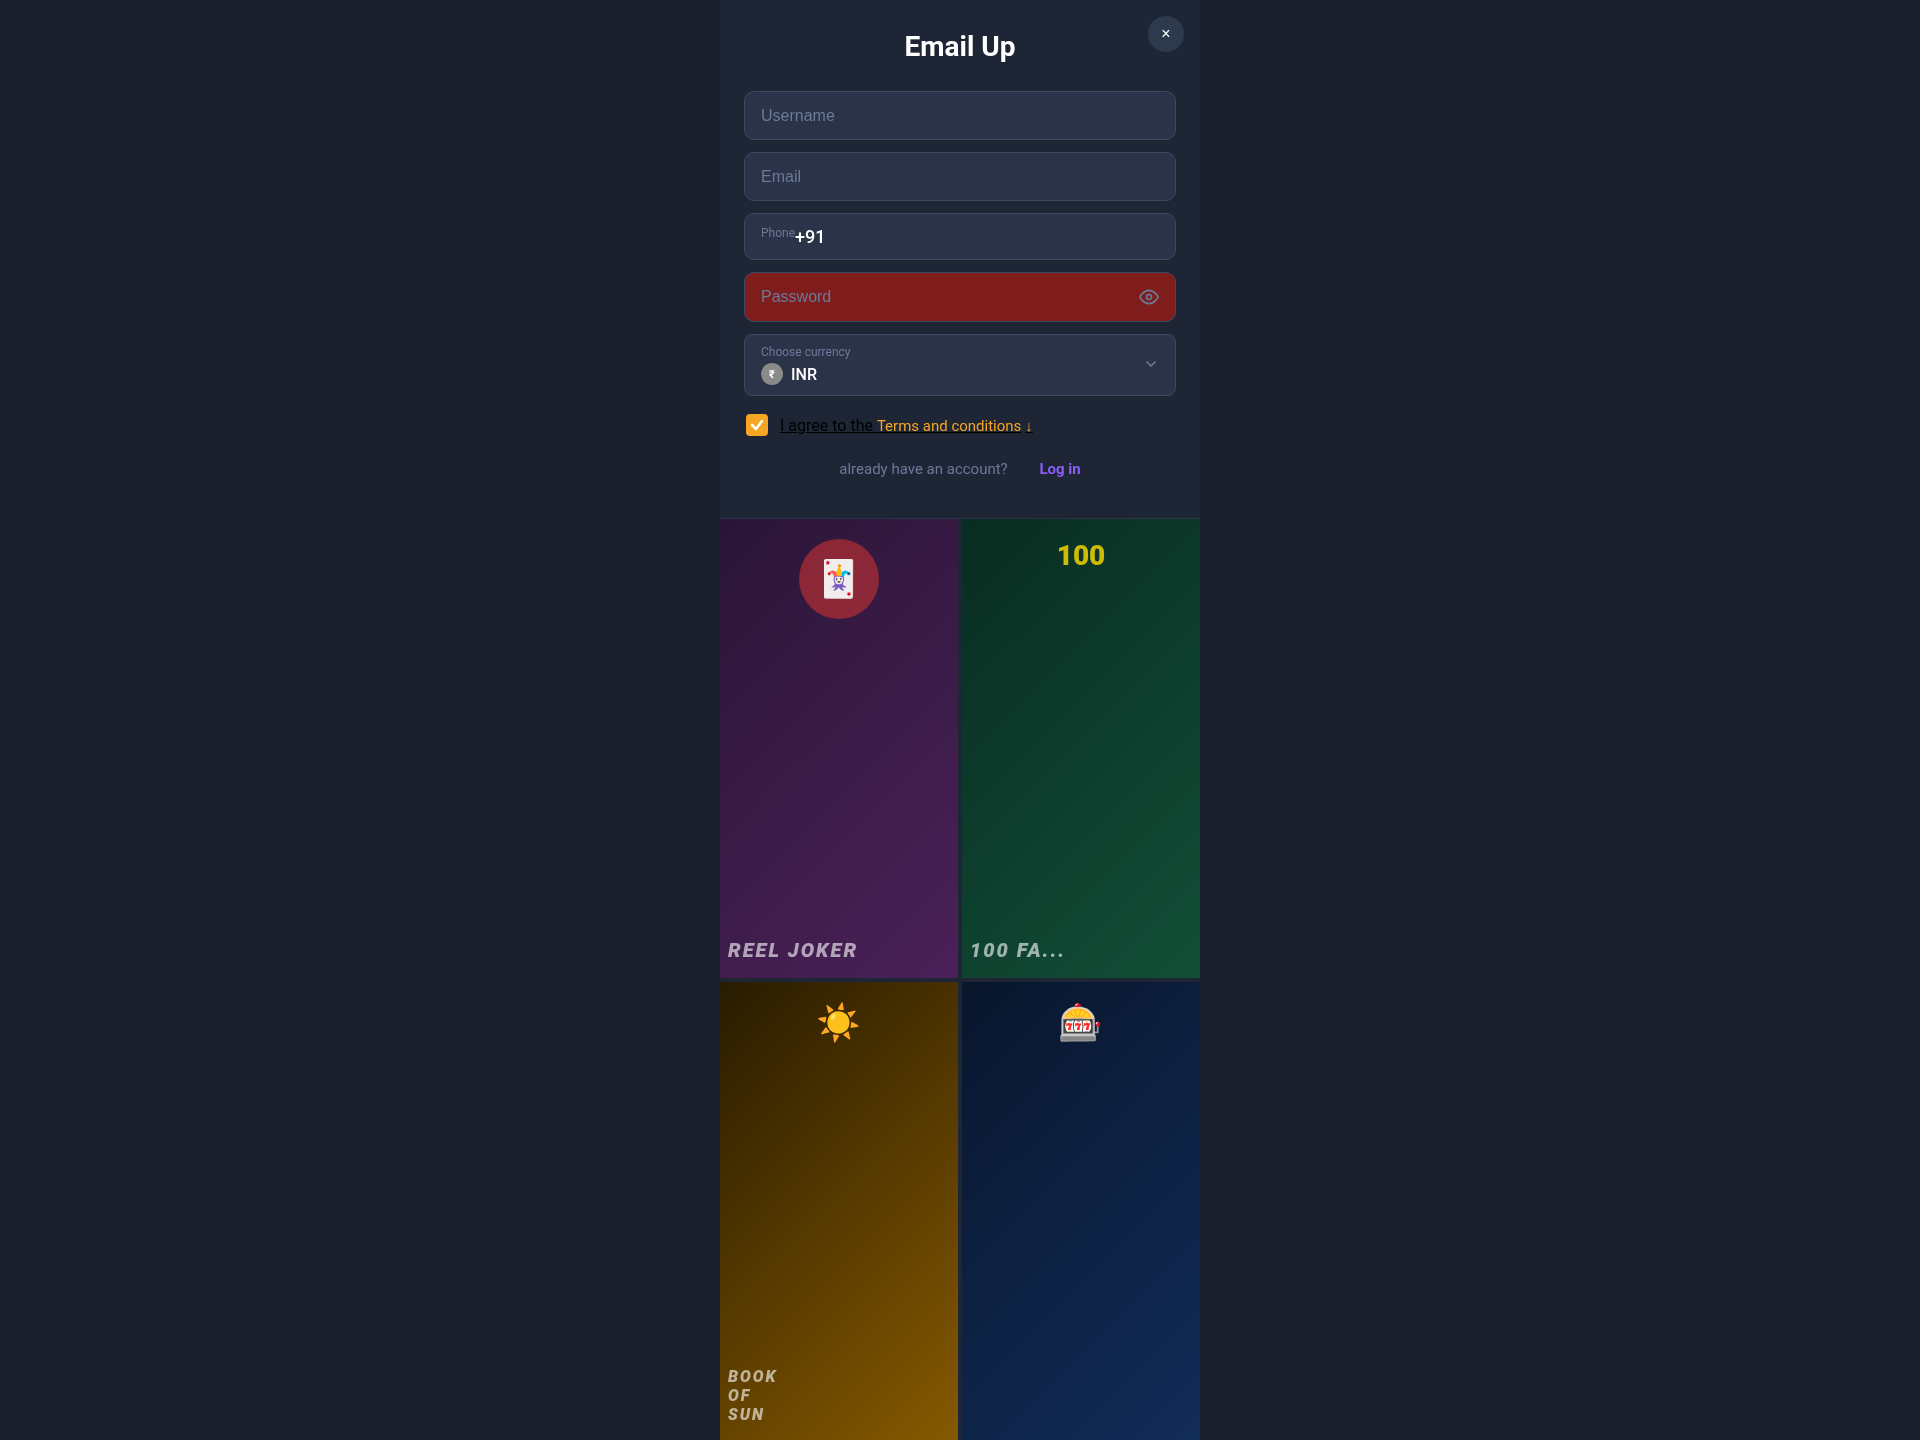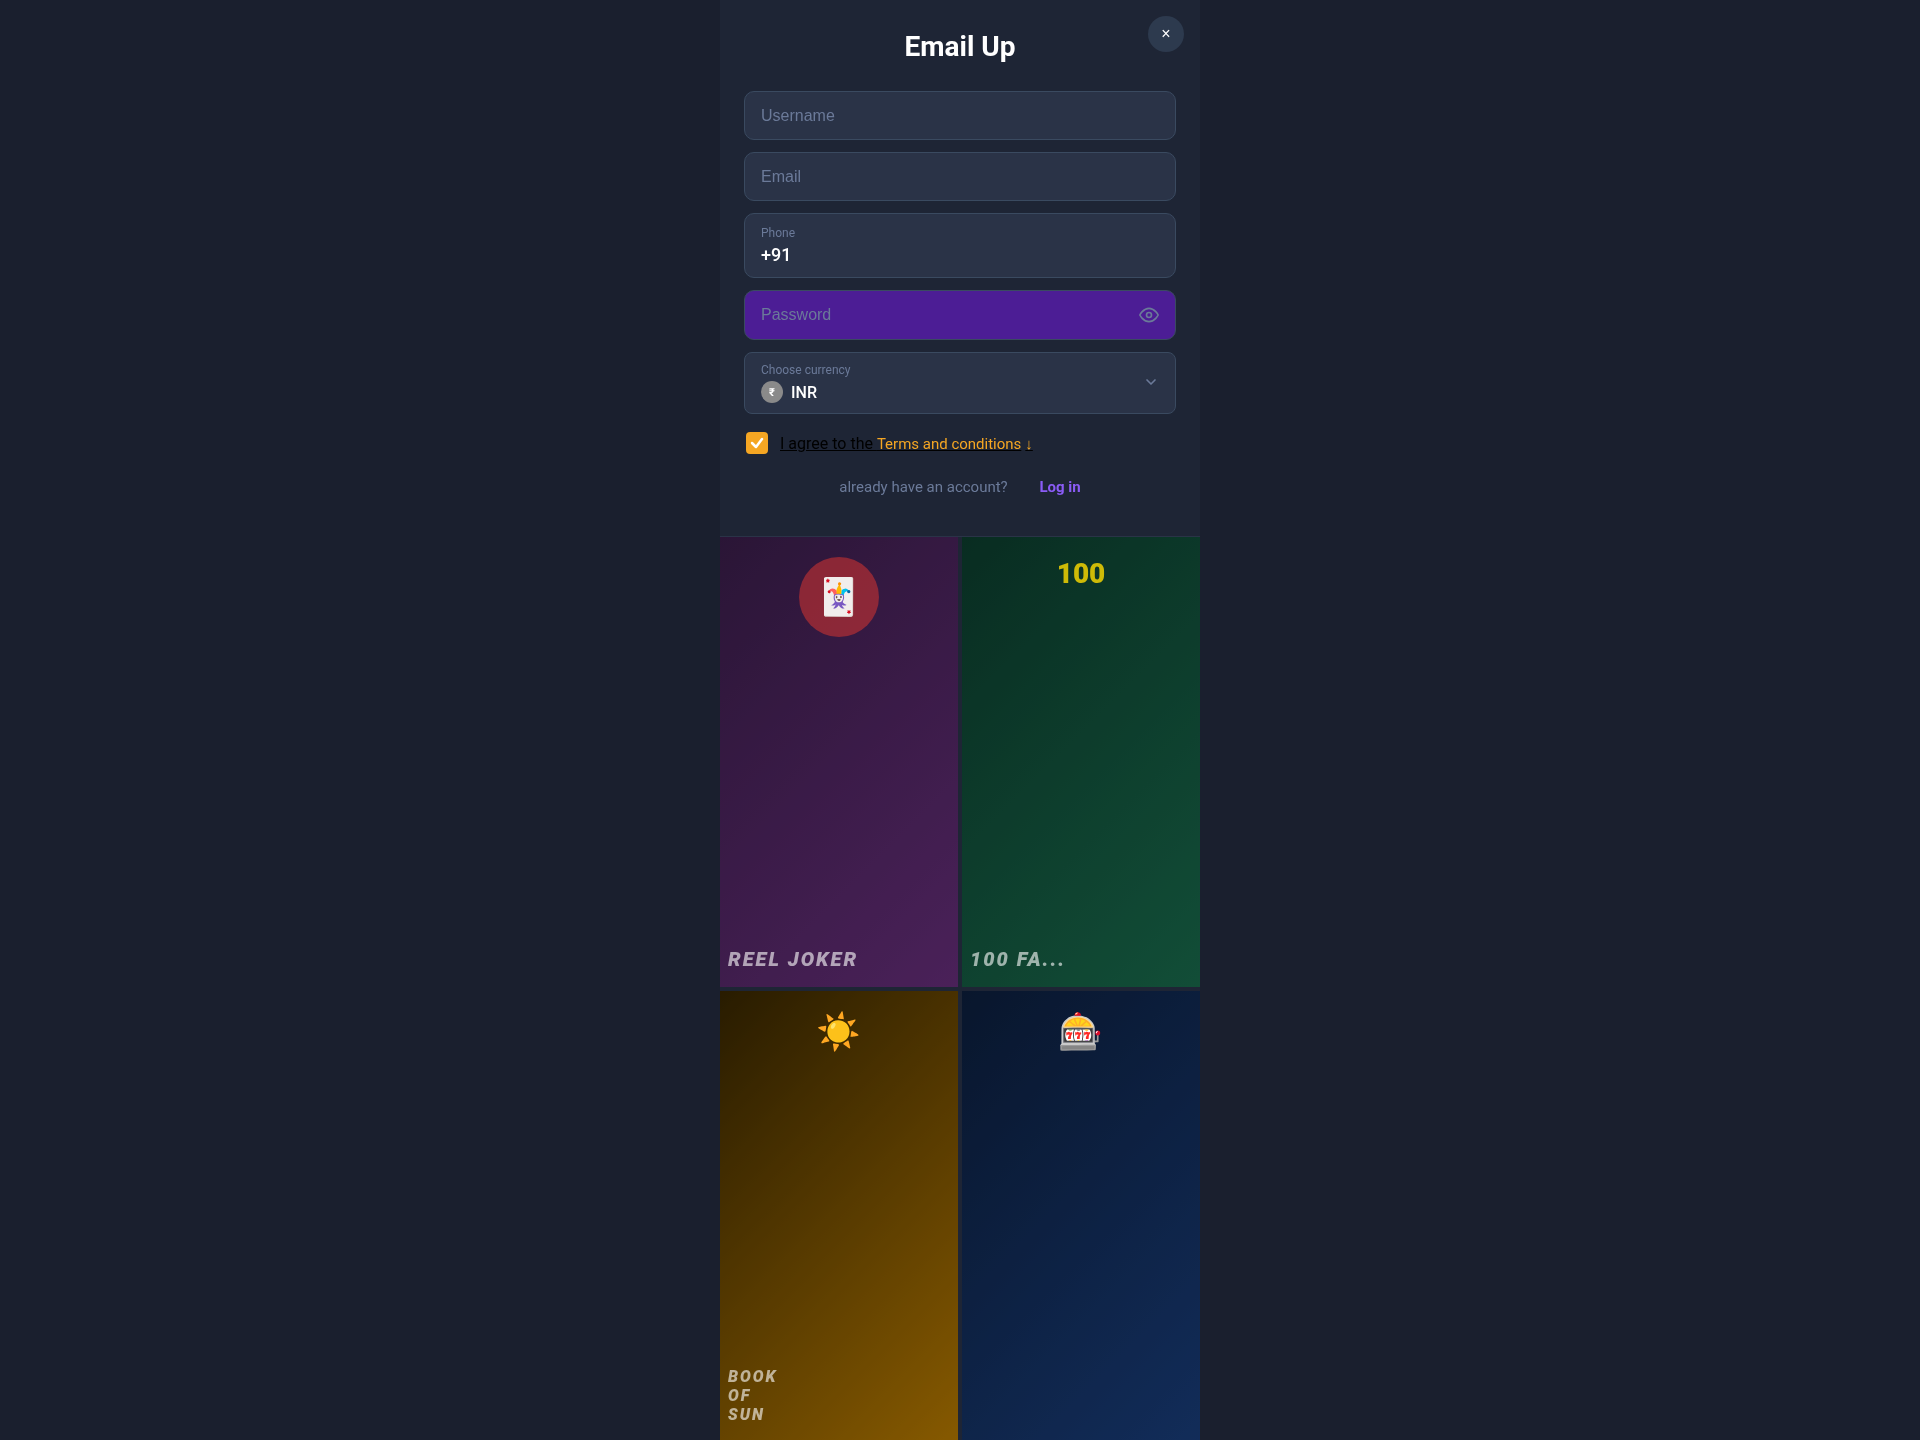--- a/index.html
+++ b/index.html
@@ -107,39 +107,39 @@
 
     
     .phone-field {
       width: 100%;
       background: #2a3347;
       border: 1px solid #3a4a60;
       border-radius: 10px;
       padding: 12px 16px;
       margin-bottom: 12px;
       display: flex;
-      flex-direction: column;
+      flex-direction: row;
     }
 
     .phone-label {
       color: #6b7a99;
       font-size: 12px;
       margin-bottom: 4px;
     }
 
     .phone-value {
       color: #ffffff;
       font-size: 18px;
       font-weight: 500;
     }
 
     
     .password-field {
       width: 100%;
-      background: #4c1d95;
+      background: #7f1d1d;
       border: 1px solid #3a4a60;
       border-radius: 10px;
       padding: 14px 16px;
       margin-bottom: 12px;
       display: flex;
     }
 
     .password-field input {
       flex: 1;
       background: transparent;

